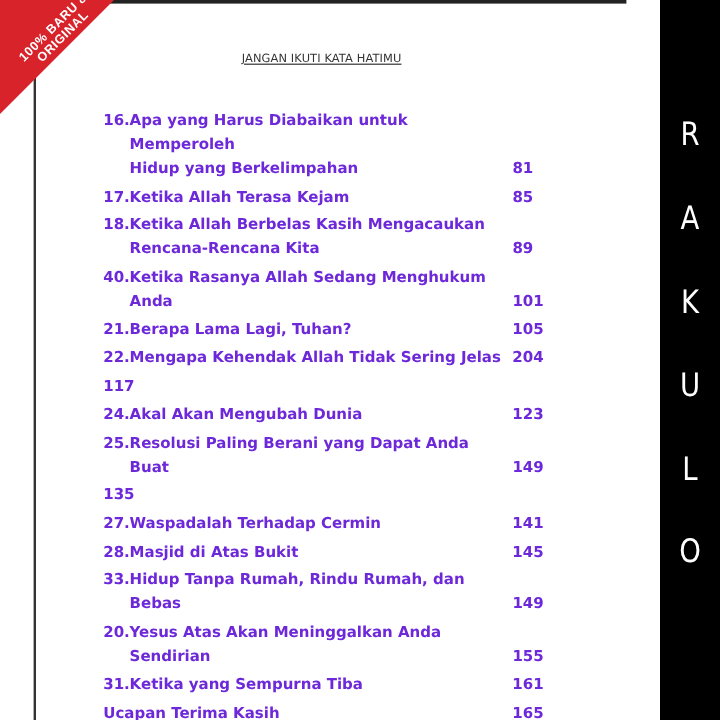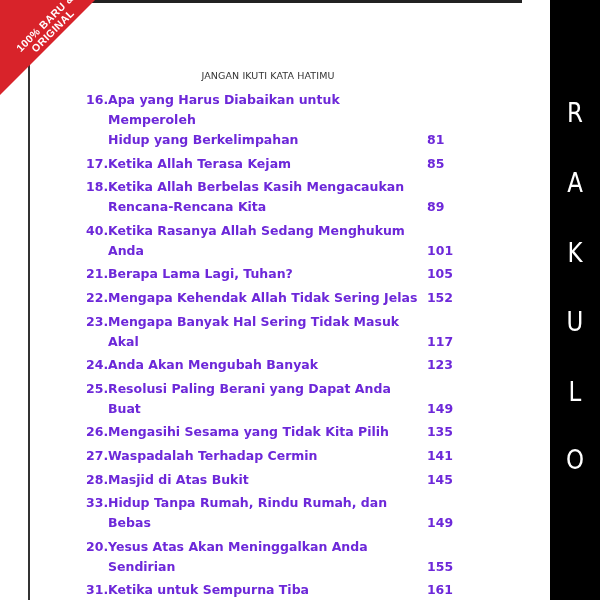--- a/index.html
+++ b/index.html
@@ -34,23 +34,24 @@
     position: absolute; left: 550px; top: 0; width: 50px; height: 600px;
     background: #000000;
   }
   .side-letter {
     position: absolute; left: 0; width: 50px; text-align: center;
     color: #ffffff; font-family: "DejaVu Sans", sans-serif;
     font-size: 27px; line-height: 30px; font-weight: normal;
     transform: scaleX(0.85);
   }
   .running-head {
-    position: absolute; left: 150px; top: 70px; width: 236px;
+    position: absolute; left: 150px; top: 44px; width: 236px;
     text-align: center; font-size: 9.5px; color: #333;
     letter-spacing: 0.1px;
+    text-decoration: underline;
   }
   .toc {
     position: absolute; left: 86px; top: 90px; width: 367px;
     font-size: 12.5px; color: #6d28d9; font-weight: bold;
   }
   .toc-row {
     display: flex; align-items: flex-end; justify-content: space-between;
     line-height: 20px; margin-bottom: 3.6px;
   }
   .toc-left { display: flex; }
@@ -117,48 +118,40 @@
         <span class="toc-num">21.</span>
         <span class="toc-title">Berapa Lama Lagi, Tuhan?</span>
       </div>
       <span class="toc-page">105</span>
     </div>
     <div class="toc-row">
       <div class="toc-left">
         <span class="toc-num">22.</span>
         <span class="toc-title">Mengapa Kehendak Allah Tidak Sering Jelas</span>
       </div>
-      <span class="toc-page">152</span>
+      <span class="toc-page">204</span>
     </div>
     <div class="toc-row">
-      <div class="toc-left">
-        <span class="toc-num">23.</span>
-        <span class="toc-title">Mengapa Banyak Hal Sering Tidak Masuk Akal</span>
-      </div>
       <span class="toc-page">117</span>
     </div>
     <div class="toc-row">
       <div class="toc-left">
         <span class="toc-num">24.</span>
-        <span class="toc-title">Anda Akan Mengubah Banyak</span>
+        <span class="toc-title">Akal Akan Mengubah Dunia</span>
       </div>
       <span class="toc-page">123</span>
     </div>
     <div class="toc-row">
       <div class="toc-left">
         <span class="toc-num">25.</span>
         <span class="toc-title">Resolusi Paling Berani yang Dapat Anda Buat</span>
       </div>
       <span class="toc-page">149</span>
     </div>
     <div class="toc-row">
-      <div class="toc-left">
-        <span class="toc-num">26.</span>
-        <span class="toc-title">Mengasihi Sesama yang Tidak Kita Pilih</span>
-      </div>
       <span class="toc-page">135</span>
     </div>
     <div class="toc-row">
       <div class="toc-left">
         <span class="toc-num">27.</span>
         <span class="toc-title">Waspadalah Terhadap Cermin</span>
       </div>
       <span class="toc-page">141</span>
     </div>
     <div class="toc-row">
@@ -178,21 +171,21 @@
     <div class="toc-row">
       <div class="toc-left">
         <span class="toc-num">20.</span>
         <span class="toc-title">Yesus Atas Akan Meninggalkan Anda Sendirian</span>
       </div>
       <span class="toc-page">155</span>
     </div>
     <div class="toc-row">
       <div class="toc-left">
         <span class="toc-num">31.</span>
-        <span class="toc-title">Ketika untuk Sempurna Tiba</span>
+        <span class="toc-title">Ketika yang Sempurna Tiba</span>
       </div>
       <span class="toc-page">161</span>
     </div>
     <div class="toc-row">
       <div class="toc-left">
         <span class="toc-title">Ucapan Terima Kasih</span>
       </div>
       <span class="toc-page">165</span>
     </div>
   </div>

